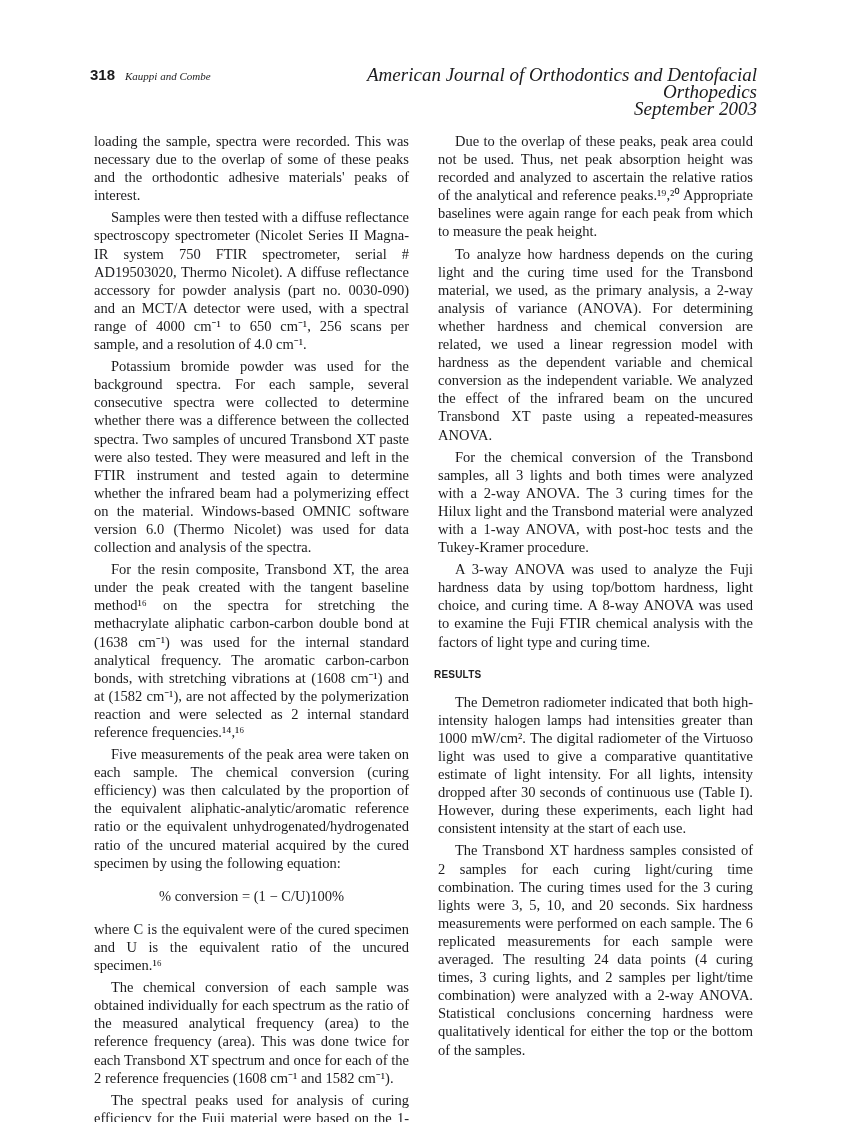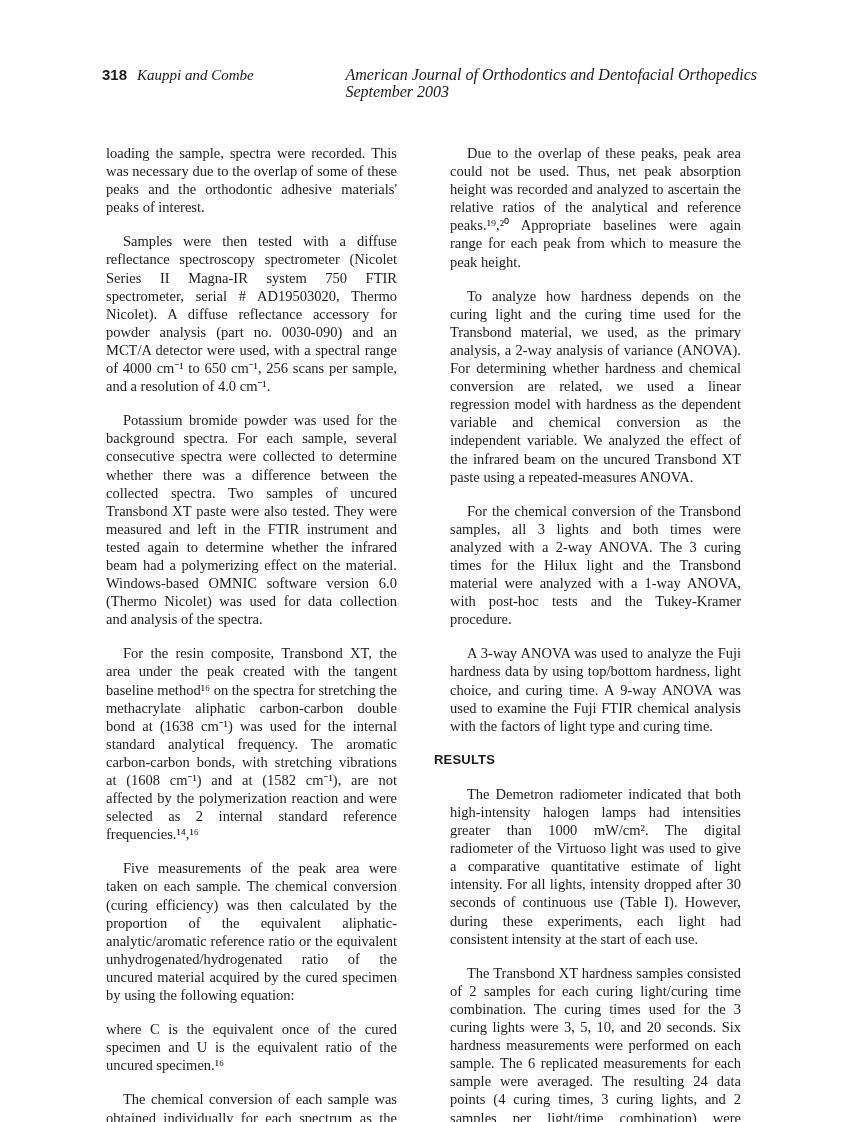--- a/index.html
+++ b/index.html
@@ -19,63 +19,62 @@
     width: 667px;
     display: flex;
     justify-content: space-between;
     align-items: flex-start;
   }
   .header-left {
     display: flex;
     align-items: baseline;
     gap: 10px;
     white-space: nowrap;
-    margin-left: 12px;
   }
   .page-number {
     font-family: "Liberation Sans", sans-serif;
     font-weight: bold;
     font-size: 15px;
   }
   .running-authors {
     font-style: italic;
-    font-size: 15px;
+    font-size: 11px;
   }
   .header-right {
-    text-align: left;
+    text-align: right;
     font-style: italic;
-    font-size: 16px;
+    font-size: 19px;
     line-height: 17px;
     max-width: 420px;
   }
   .columns {
     position: absolute;
     top: 128px;
     left: 90px;
     width: 667px;
     display: flex;
     gap: 21px;
   }
   .col {
     width: 323px;
     font-size: 14.5px;
     line-height: 18.1px;
     text-align: justify;
   }
-  .para { margin: 16px; }
+  .para { margin: 4px; }
   .para.indent { text-indent: 17px; }
   .equation {
     text-align: center;
     text-indent: 0;
     margin: 15px 0 15px 0;
   }
   .section-heading {
     font-family: "Liberation Sans", sans-serif;
     font-weight: bold;
-    font-size: 13px;
+    font-size: 10px;
     text-align: left;
     letter-spacing: 0.2px;
     margin: 15px 0 9px 0;
   }
 </style>
 </head>
 <body>
 
 <div class="page">
 
@@ -91,29 +90,30 @@
   </div>
 
   <div class="columns">
 
     <div class="col">
       <p class="para">loading the sample, spectra were recorded. This was necessary due to the overlap of some of these peaks and the orthodontic adhesive materials' peaks of interest.</p>
       <p class="para indent">Samples were then tested with a diffuse reflectance spectroscopy spectrometer (Nicolet Series II Magna-IR system 750 FTIR spectrometer, serial # AD19503020, Thermo Nicolet). A diffuse reflectance accessory for powder analysis (part no. 0030-090) and an MCT/A detector were used, with a spectral range of 4000 cm⁻¹ to 650 cm⁻¹, 256 scans per sample, and a resolution of 4.0 cm⁻¹.</p>
       <p class="para indent">Potassium bromide powder was used for the background spectra. For each sample, several consecutive spectra were collected to determine whether there was a difference between the collected spectra. Two samples of uncured Transbond XT paste were also tested. They were measured and left in the FTIR instrument and tested again to determine whether the infrared beam had a polymerizing effect on the material. Windows-based OMNIC software version 6.0 (Thermo Nicolet) was used for data collection and analysis of the spectra.</p>
       <p class="para indent">For the resin composite, Transbond XT, the area under the peak created with the tangent baseline method¹⁶ on the spectra for stretching the methacrylate aliphatic carbon-carbon double bond at (1638 cm⁻¹) was used for the internal standard analytical frequency. The aromatic carbon-carbon bonds, with stretching vibrations at (1608 cm⁻¹) and at (1582 cm⁻¹), are not affected by the polymerization reaction and were selected as 2 internal standard reference frequencies.¹⁴,¹⁶</p>
       <p class="para indent">Five measurements of the peak area were taken on each sample. The chemical conversion (curing efficiency) was then calculated by the proportion of the equivalent aliphatic-analytic/aromatic reference ratio or the equivalent unhydrogenated/hydrogenated ratio of the uncured material acquired by the cured specimen by using the following equation:</p>
-      <p class="para">where C is the equivalent once of the cured specimen and U is the equivalent ratio of the uncured specimen.¹⁶</p>
+      <div class="equation">% conversion = (1 − C/U)100%</div>
+      <p class="para">where C is the equivalent were of the cured specimen and U is the equivalent ratio of the uncured specimen.¹⁶</p>
       <p class="para indent">The chemical conversion of each sample was obtained individually for each spectrum as the ratio of the measured analytical frequency (area) to the reference frequency (area). This was done twice for each Transbond XT spectrum and once for each of the 2 reference frequencies (1608 cm⁻¹ and 1582 cm⁻¹).</p>
       <p class="para indent">The spectral peaks used for analysis of curing efficiency for the Fuji material were based on the 1-frequency method and included stretching the methacrylate aliphatic carbon-carbon double bond at</p>
     </div>
 
     <div class="col">
       <p class="para indent">Due to the overlap of these peaks, peak area could not be used. Thus, net peak absorption height was recorded and analyzed to ascertain the relative ratios of the analytical and reference peaks.¹⁹,²⁰ Appropriate baselines were again range for each peak from which to measure the peak height.</p>
       <p class="para indent">To analyze how hardness depends on the curing light and the curing time used for the Transbond material, we used, as the primary analysis, a 2-way analysis of variance (ANOVA). For determining whether hardness and chemical conversion are related, we used a linear regression model with hardness as the dependent variable and chemical conversion as the independent variable. We analyzed the effect of the infrared beam on the uncured Transbond XT paste using a repeated-measures ANOVA.</p>
       <p class="para indent">For the chemical conversion of the Transbond samples, all 3 lights and both times were analyzed with a 2-way ANOVA. The 3 curing times for the Hilux light and the Transbond material were analyzed with a 1-way ANOVA, with post-hoc tests and the Tukey-Kramer procedure.</p>
-      <p class="para indent">A 3-way ANOVA was used to analyze the Fuji hardness data by using top/bottom hardness, light choice, and curing time. A 9-way ANOVA was used to examine the Fuji FTIR chemical analysis with the factors of light type and curing time.</p>
+      <p class="para indent">A 3-way ANOVA was used to analyze the Fuji hardness data by using top/bottom hardness, light choice, and curing time. A 8-way ANOVA was used to examine the Fuji FTIR chemical analysis with the factors of light type and curing time.</p>
       <h2 class="section-heading">RESULTS</h2>
       <p class="para indent">The Demetron radiometer indicated that both high-intensity halogen lamps had intensities greater than 1000 mW/cm². The digital radiometer of the Virtuoso light was used to give a comparative quantitative estimate of light intensity. For all lights, intensity dropped after 30 seconds of continuous use (Table I). However, during these experiments, each light had consistent intensity at the start of each use.</p>
       <p class="para indent">The Transbond XT hardness samples consisted of 2 samples for each curing light/curing time combination. The curing times used for the 3 curing lights were 3, 5, 10, and 20 seconds. Six hardness measurements were performed on each sample. The 6 replicated measurements for each sample were averaged. The resulting 24 data points (4 curing times, 3 curing lights, and 2 samples per light/time combination) were analyzed with a 2-way ANOVA. Statistical conclusions concerning hardness were qualitatively identical for either the top or the bottom of the samples.</p>
     </div>
 
   </div>
 </div>
 
 </body></html>

